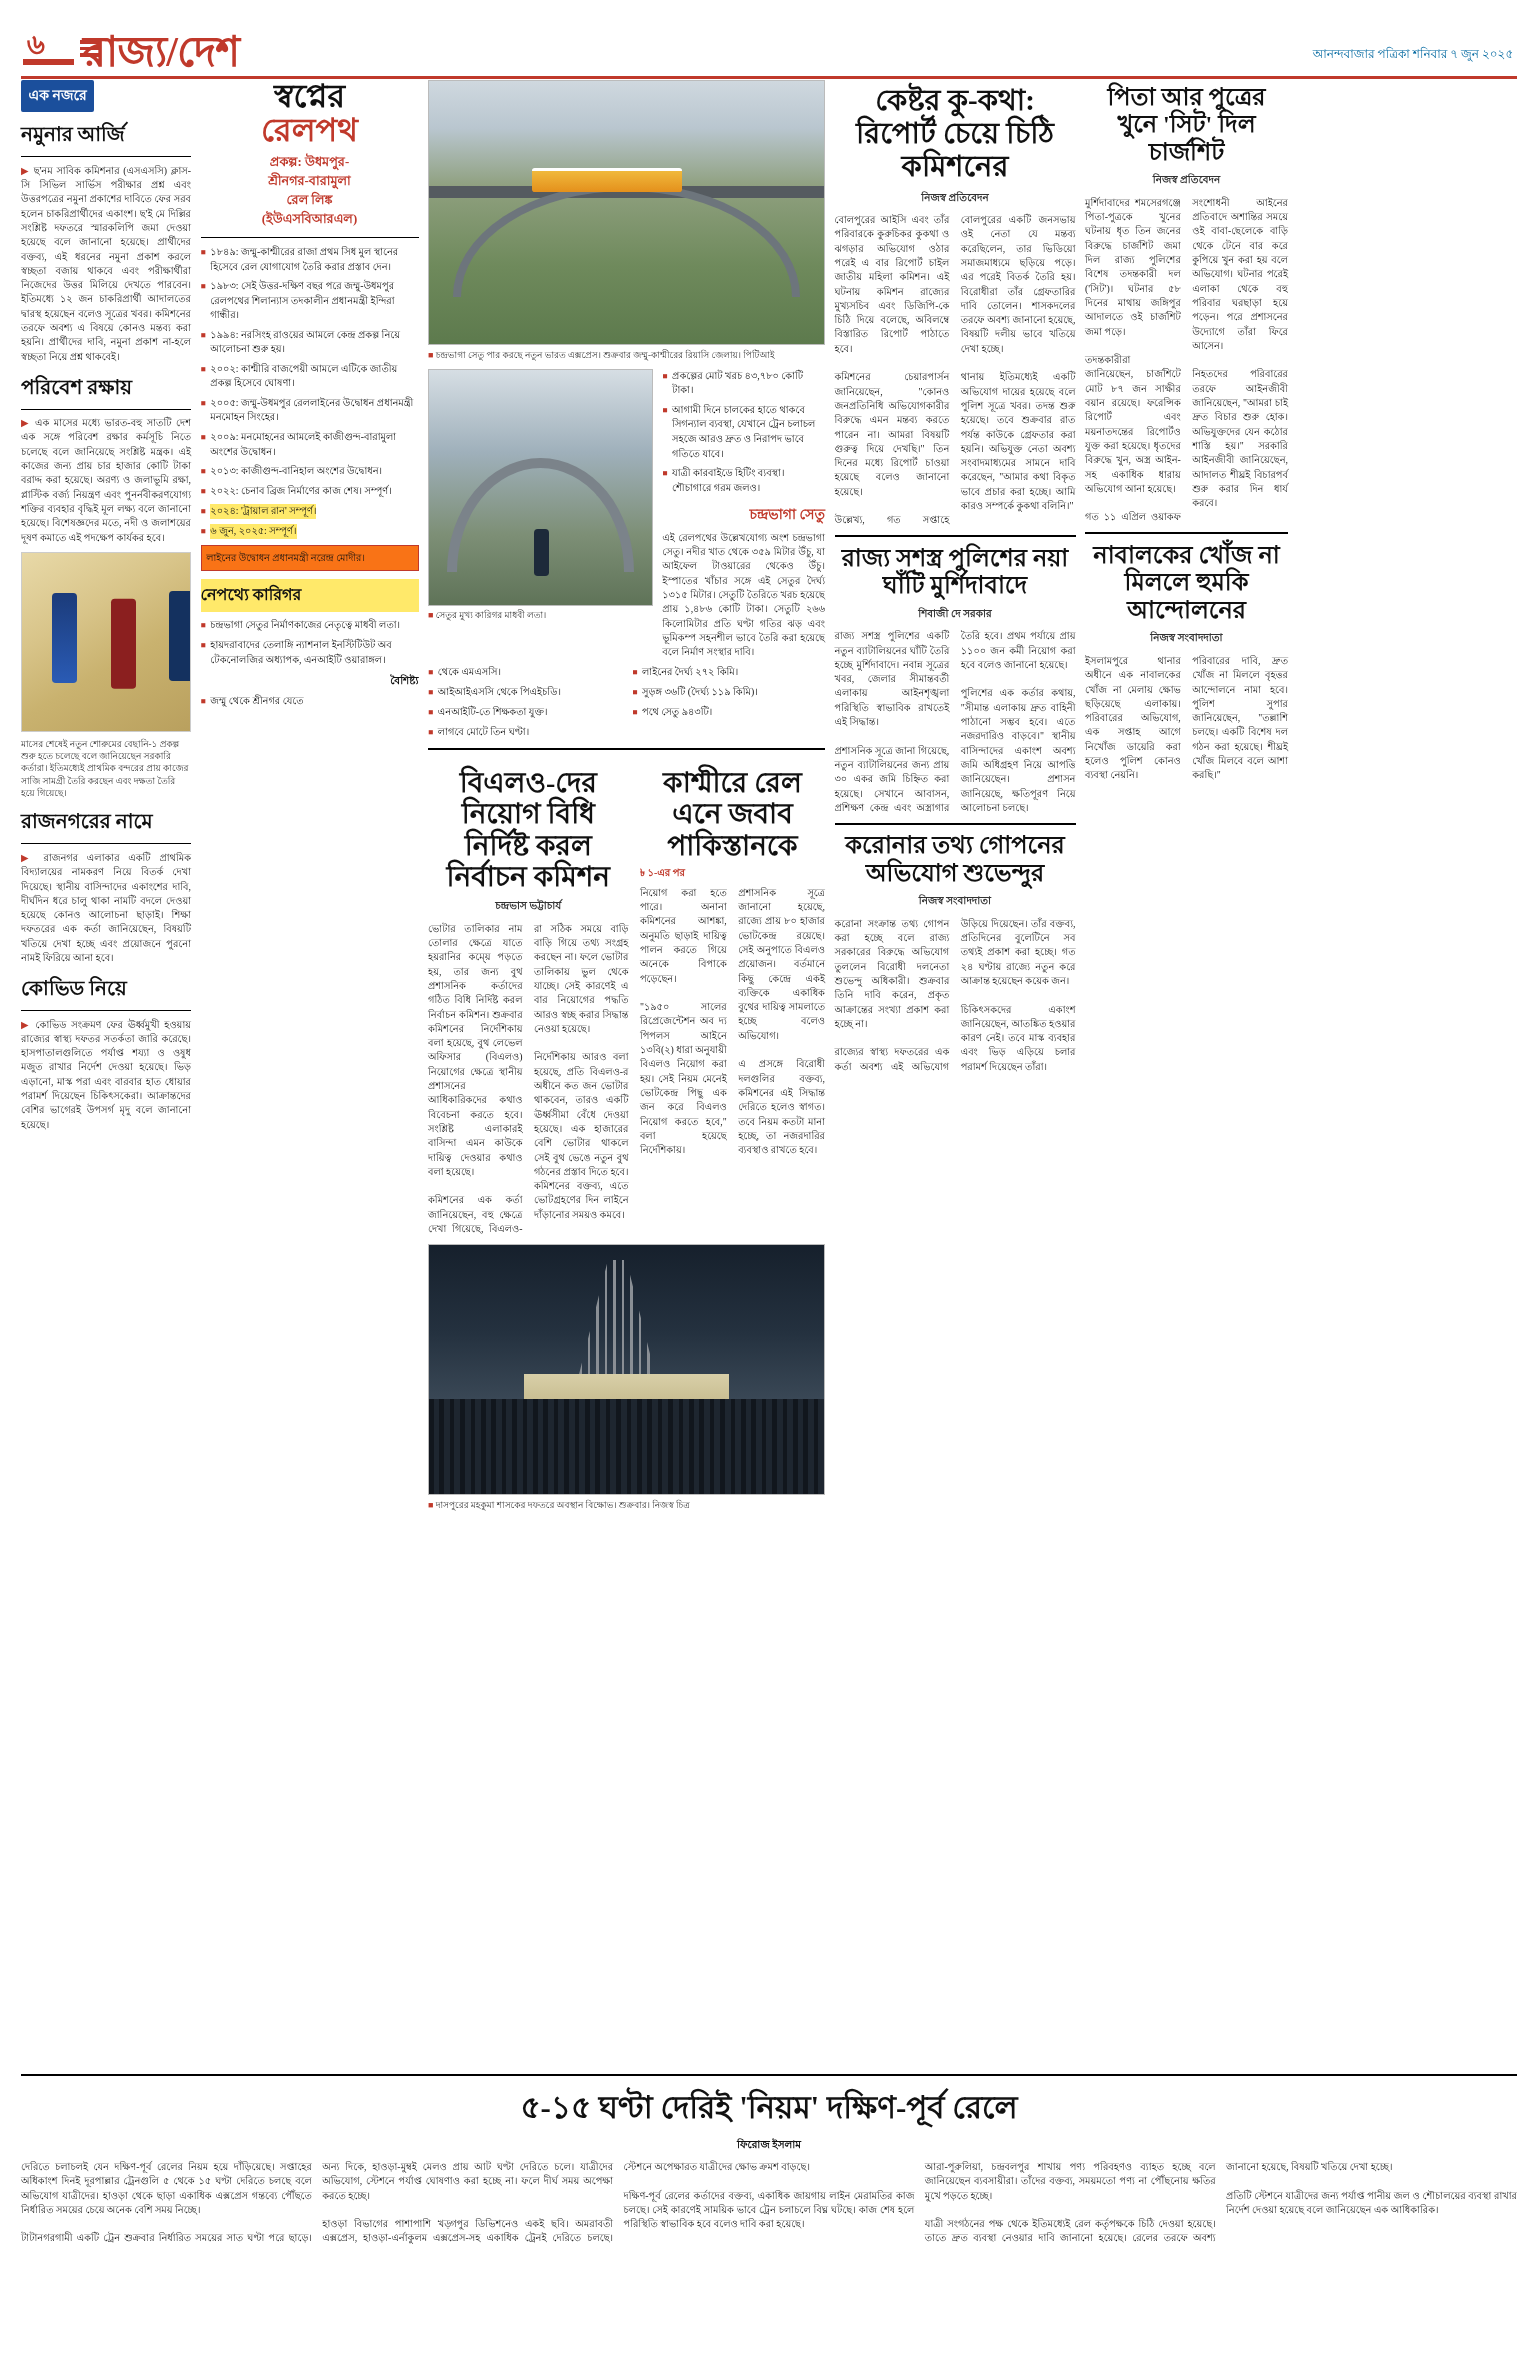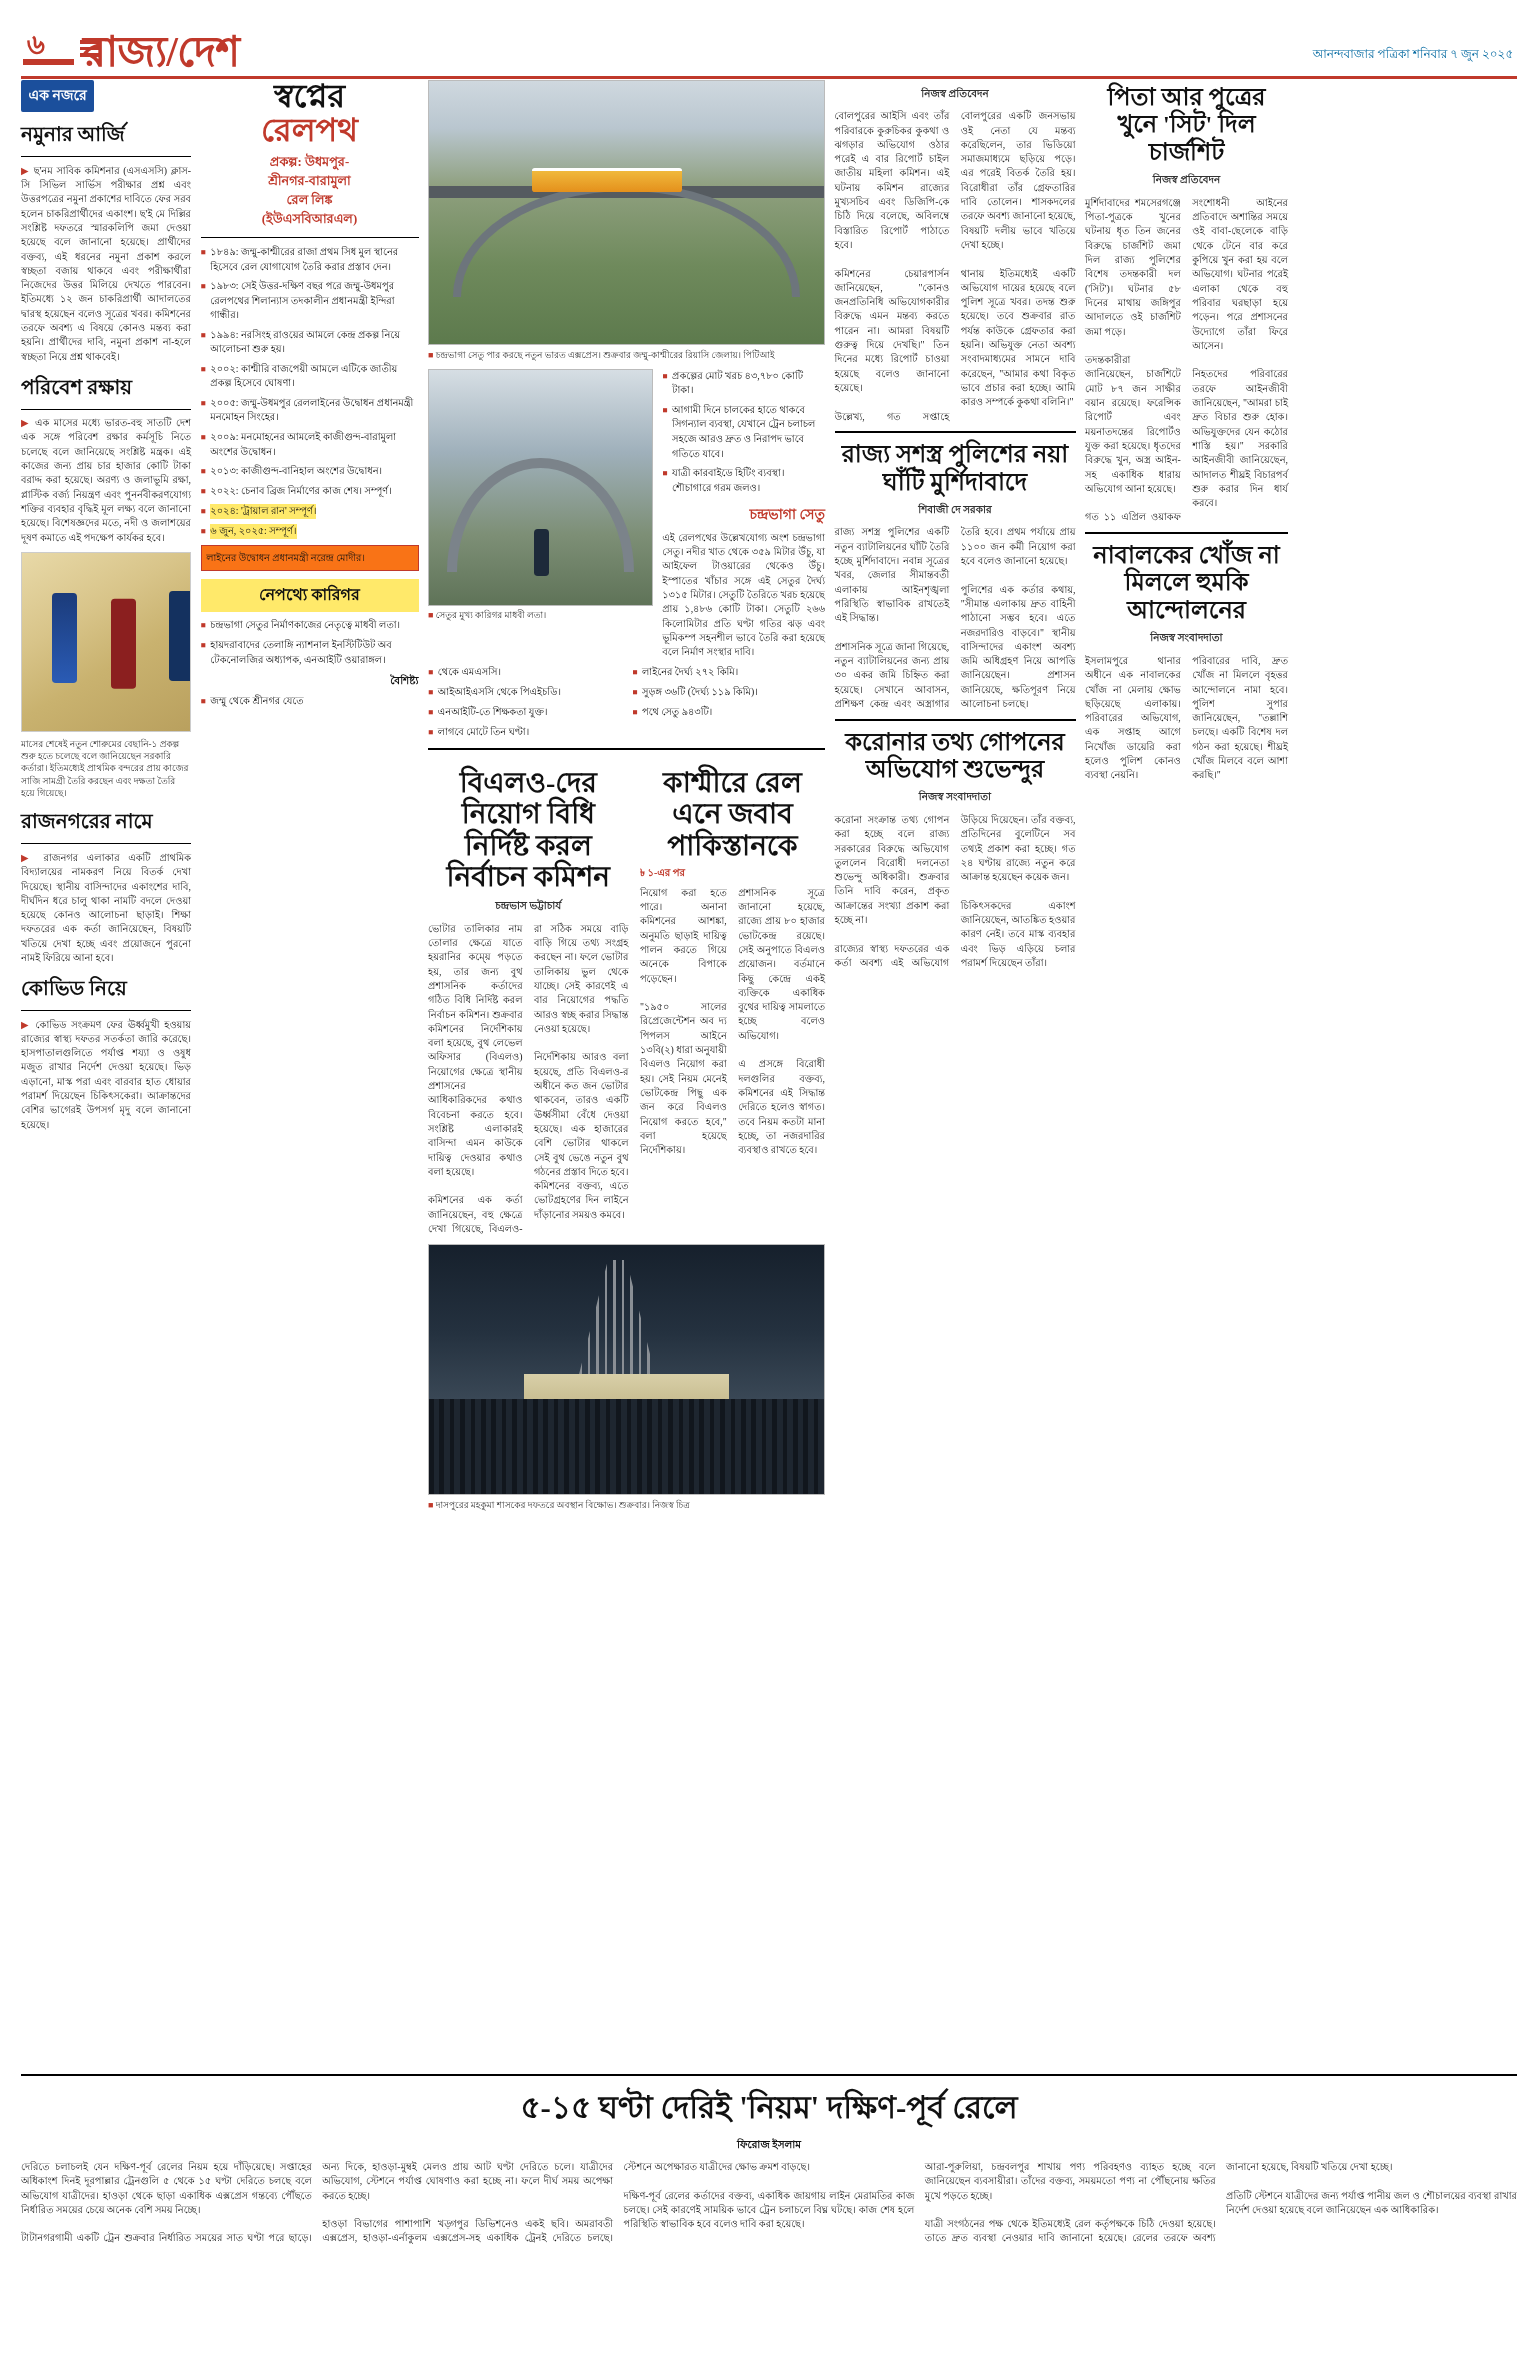--- a/index.html
+++ b/index.html
@@ -85,21 +85,21 @@
     font-size: 32px; font-weight: bold; line-height: 1.05; text-align: center; color:#111;
   }
   .relpath { color: #c0392b; }
   .proj-sub { font-size: 12.8px; line-height: 1.5; text-align:center; color:#c0392b; margin: 5.7px 0 7.6px; font-weight: bold;}
   .timeline { font-size: 9.8px; line-height: 1.5; }
   .timeline .it { margin-bottom: 4.7px; display:flex; gap:4.7px; }
   .timeline .sq { color:#c0392b; font-size: 8.5px; line-height: 1.8; }
   .hlte { background: #ffe96a; }
   .boxy { border: 0.9px solid #c0392b; padding: 3.8px 4.7px; margin: 5.7px 0; font-size: 9.7px; background:#f97316; }
   .nepathya {
-    background:#ffe96a; font-weight:bold; font-size: 16px; text-align:center;
+    background:#ffe96a; font-weight:bold; font-size: 16px; 
     padding: 2.8px 0; margin: 7.6px 0 6.6px;
   }
 
   
   .photo {
     width: 100%; border: 0.9px solid #bbb; position: relative; overflow: hidden;
   }
   .photo-bridge {
     height: 265px;
     background:
@@ -386,20 +386,21 @@
         <div class="tower"></div>
           <div class="stage"></div>
           <div class="people"></div>
       </div>
       <div class="caption">
         <span class="red-dot">■</span> <span>দাসপুরের মহকুমা শাসকের দফতরে অবস্থান বিক্ষোভ। শুক্রবার। নিজস্ব চিত্র</span>
       </div>
     </div>
 
     <div class="col c4">
+      <div class="hl hl-lg">কেষ্টর কু-কথা: রিপোর্ট চেয়ে চিঠি কমিশনের</div>
       <div class="byline">নিজস্ব প্রতিবেদন</div>
       <div class="body-text two-col-text" style="white-space:pre-line">বোলপুরের আইসি এবং তাঁর পরিবারকে কুরুচিকর কুকথা ও ঝগড়ার অভিযোগ ওঠার পরেই এ বার রিপোর্ট চাইল জাতীয় মহিলা কমিশন। এই ঘটনায় কমিশন রাজ্যের মুখ্যসচিব এবং ডিজিপি-কে চিঠি দিয়ে বলেছে, অবিলম্বে বিস্তারিত রিপোর্ট পাঠাতে হবে।
 
 কমিশনের চেয়ারপার্সন জানিয়েছেন, "কোনও জনপ্রতিনিধি অভিযোগকারীর বিরুদ্ধে এমন মন্তব্য করতে পারেন না। আমরা বিষয়টি গুরুত্ব দিয়ে দেখছি।" তিন দিনের মধ্যে রিপোর্ট চাওয়া হয়েছে বলেও জানানো হয়েছে।
 
 উল্লেখ্য, গত সপ্তাহে বোলপুরের একটি জনসভায় ওই নেতা যে মন্তব্য করেছিলেন, তার ভিডিয়ো সমাজমাধ্যমে ছড়িয়ে পড়ে। এর পরেই বিতর্ক তৈরি হয়। বিরোধীরা তাঁর গ্রেফতারির দাবি তোলেন। শাসকদলের তরফে অবশ্য জানানো হয়েছে, বিষয়টি দলীয় ভাবে খতিয়ে দেখা হচ্ছে।
 
 থানায় ইতিমধ্যেই একটি অভিযোগ দায়ের হয়েছে বলে পুলিশ সূত্রে খবর। তদন্ত শুরু হয়েছে। তবে শুক্রবার রাত পর্যন্ত কাউকে গ্রেফতার করা হয়নি। অভিযুক্ত নেতা অবশ্য সংবাদমাধ্যমের সামনে দাবি করেছেন, "আমার কথা বিকৃত ভাবে প্রচার করা হচ্ছে। আমি কারও সম্পর্কে কুকথা বলিনি।"</div>
 
       <div class="rule-thick"></div>

